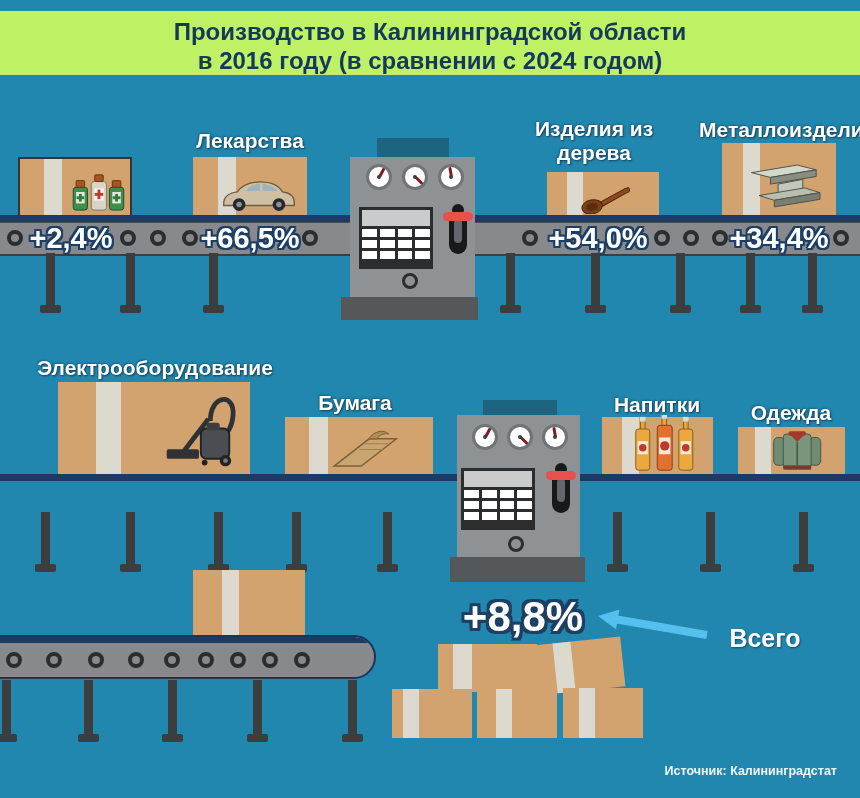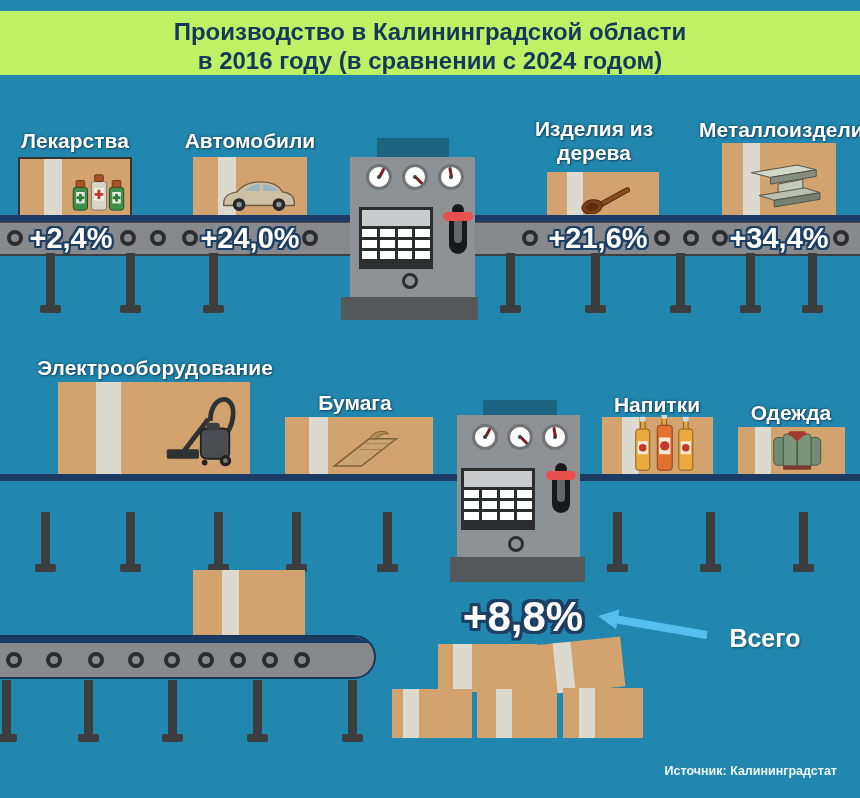--- a/index.html
+++ b/index.html
@@ -65,22 +65,21 @@
 </head>
 <body>
 
 <div class="stage">
 
   <div class="title-band">
     <div class="title-line">Производство в Калининградской области</div>
     <div class="title-line">в 2016 году (в сравнении с 2024 годом)</div>
   </div>
 
-  <div class="item-label" style="left:0px;top:129px;width:150px;">Лекарства</div>
-  <div class="item-label" style="left:175px;top:129px;width:150px;">Автомобили</div>
+  <div class="item-label" style="left:175px;top:129px;width:150px;">Лекарства</div>
   <div class="item-label" style="left:534px;top:117px;width:120px;">Изделия из дерева</div>
   <div class="item-label" style="left:699px;top:118px;width:160px;">Металлоизделия</div>
 
   <div class="box bordered" style="left:18px;top:157px;width:114px;height:60px;">
     <span class="tape"></span>
     <svg class="box-icon" style="right:5px;bottom:3px;" width="54" height="40" viewBox="0 0 56 42">
       <rect x="2" y="16" width="15" height="24" rx="3" fill="#3e8e4c" stroke="#1e4d28"></rect>
         <rect x="5" y="9" width="9" height="7" rx="1" fill="#a65524" stroke="#6b3411"></rect>
       <rect x="5" y="21" width="9" height="12" fill="#e8e6de"></rect>
         <rect x="8" y="23" width="3" height="8" fill="#2e7d3b"></rect>
@@ -137,22 +136,22 @@
       <span class="roller" style="left:120px"></span>
       <span class="roller" style="left:150px"></span>
       <span class="roller" style="left:182px"></span>
       <span class="roller" style="left:302px"></span>
       <span class="roller" style="left:522px"></span>
       <span class="roller" style="left:654px"></span>
       <span class="roller" style="left:683px"></span>
       <span class="roller" style="left:712px"></span>
       <span class="roller" style="left:833px"></span>
       <div class="pct" style="left:10px;width:122px;">+2,4%</div>
-      <div class="pct" style="left:180px;width:140px;">+24,0%</div>
-      <div class="pct" style="left:528px;width:140px;">+21,6%</div>
+      <div class="pct" style="left:180px;width:140px;">+66,5%</div>
+      <div class="pct" style="left:528px;width:140px;">+54,0%</div>
       <div class="pct" style="left:709px;width:140px;">+34,4%</div>
     </div>
   </div>
   <div class="leg" style="left:46px;top:253px;height:52px;"></div>
   <div class="leg" style="left:126px;top:253px;height:52px;"></div>
   <div class="leg" style="left:209px;top:253px;height:52px;"></div>
   <div class="leg" style="left:506px;top:253px;height:52px;"></div>
   <div class="leg" style="left:591px;top:253px;height:52px;"></div>
   <div class="leg" style="left:676px;top:253px;height:52px;"></div>
   <div class="leg" style="left:746px;top:253px;height:52px;"></div>

